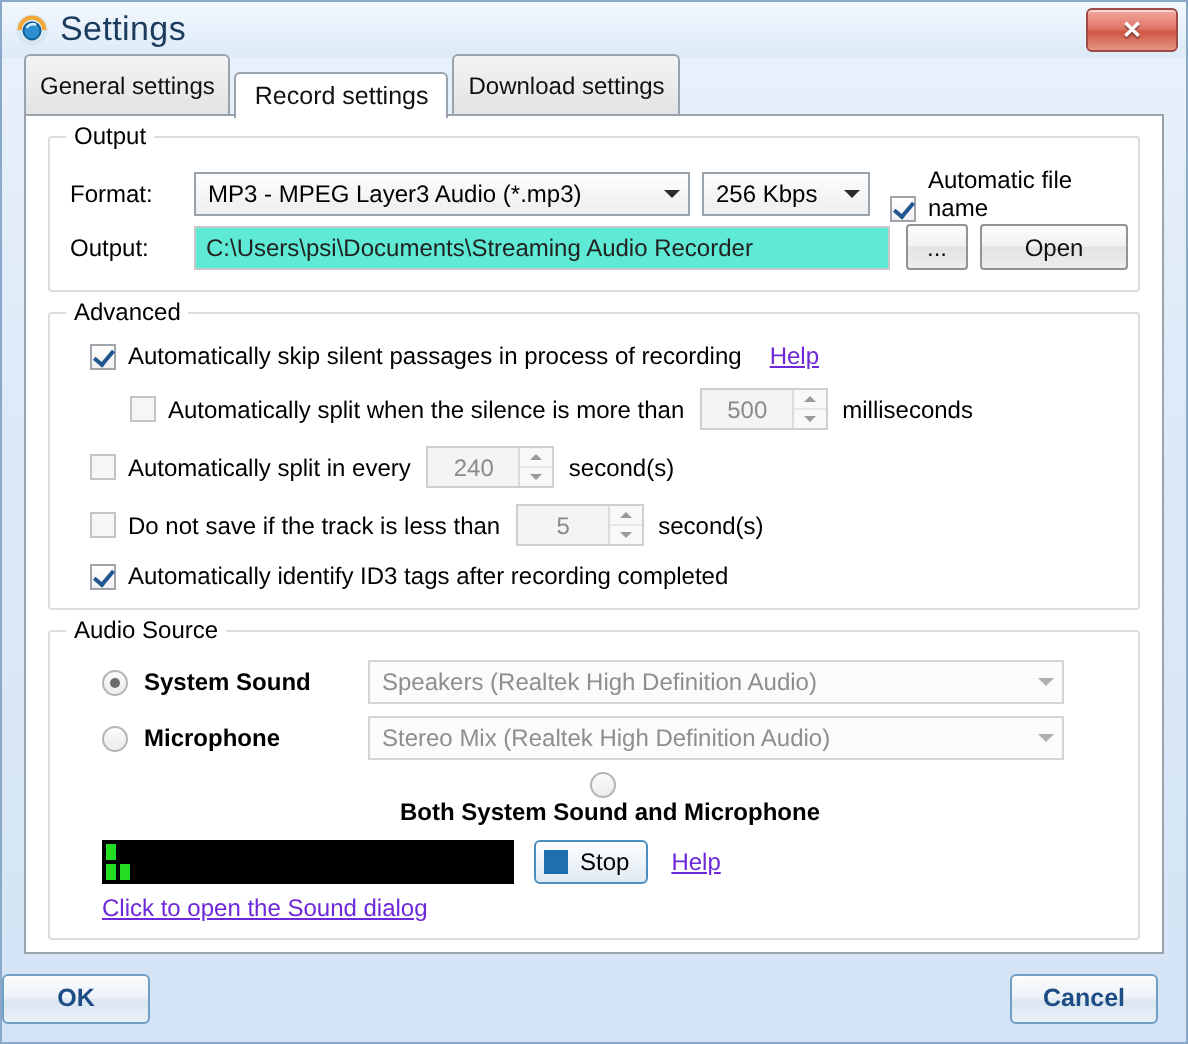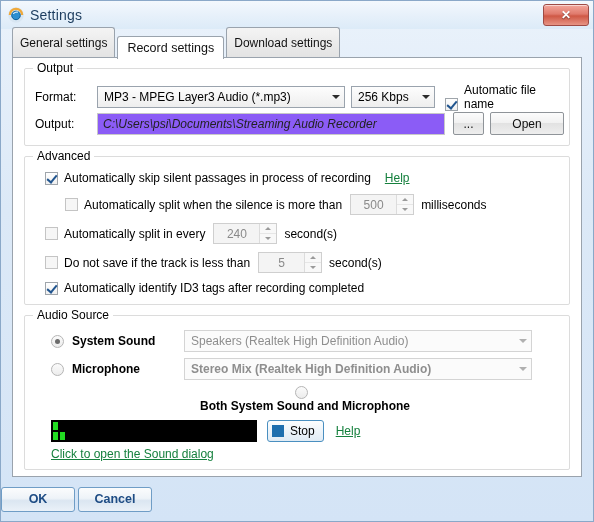--- a/index.html
+++ b/index.html
@@ -40,21 +40,21 @@
     padding-left: 7px;
     background: linear-gradient(180deg, #f3f8fd 0%, #e6f0fa 55%, #dcebf8 100%);
   }
   .app-icon {
     width: 16px; height: 16px;
     margin-right: 6px;
     position: relative;
     flex: 0 0 16px;
   }
   .title-text {
-    font-size: 14px;
+    font-size: 17px;
     color: #1c3c5e;
     letter-spacing: 0.2px;
   }
   .close-btn {
     position: absolute;
     right: 4px; top: 3px;
     width: 44px; height: 20px;
     border: 1px solid #9e4b45;
     border-radius: 3px;
     background: linear-gradient(180deg, #f3a79c 0%, #e07a6c 45%, #cf5845 55%, #e79484 100%);
@@ -187,29 +187,28 @@
   .combo.flat {
     background: #fbfbfb;
     border: 1px solid #d4d4d4;
     color: #8e8e8e;
   }
 
   .textbox {
     height: 22px;
     box-sizing: border-box;
     border: 1px solid #c8c8c8;
-    background: #8b5cf6;
+    background: #5eead4;
     display: flex;
     align-items: center;
     padding: 0 5px;
     font-size: 12px;
     color: #222;
     overflow: hidden;
     white-space: nowrap;
-    font-style: italic;
   }
 
   .btn {
     height: 23px;
     box-sizing: border-box;
     border: 1px solid #8f9499;
     border-radius: 2px;
     background: linear-gradient(180deg, #fcfcfc 0%, #f1f1f1 48%, #e2e2e2 50%, #eeeeee 100%);
     display: flex;
     align-items: center;
@@ -303,21 +302,21 @@
   }
   .tri-down-s {
     width: 0; height: 0;
     border-left: 3px solid transparent;
     border-right: 3px solid transparent;
     border-top: 3px solid #9a9a9a;
   }
 
   
   .link {
-    color: #15803d;
+    color: #6d28d9;
     text-decoration: underline;
     font-size: 12px;
     cursor: pointer;
   }
 
   
   .meter {
     width: 206px;
     height: 22px;
     background: #000000;
@@ -359,21 +358,21 @@
     margin-right: 6px;
     flex: 0 0 12px;
   }
 
   
   .footer {
     flex: 0 0 44px;
     height: 44px;
     display: flex;
     align-items: center;
-    justify-content: flex-start;
+    justify-content: space-between;
     padding-right: 14px;
     gap: 3px;
   }
   .fbtn {
     width: 74px;
     height: 25px;
     box-sizing: border-box;
     border: 1px solid #6f9dc6;
     border-radius: 3px;
     background: linear-gradient(180deg, #fbfcfd 0%, #eef3f8 45%, #dbe6f1 55%, #eaf1f8 100%);
@@ -536,21 +535,21 @@
           <span class="cval">Speakers (Realtek High Definition Audio)</span>
           <span class="carrow">
               <span class="tri-down dim"></span>
             </span>
         </div>
       </div>
 
       <div class="row" style="margin-bottom:6px;margin-left:16px;">
         <span class="rb"></span>
         <span class="lbl bold" style="width:112px;flex:0 0 112px;">Microphone</span>
-        <div class="combo flat" style="width:348px;flex:0 0 348px;font-weight:bold;">
+        <div class="combo flat" style="width:348px;flex:0 0 348px;">
           <span class="cval">Stereo Mix (Realtek High Definition Audio)</span>
           <span class="carrow">
               <span class="tri-down dim"></span>
             </span>
         </div>
       </div>
 
       <div class="row" style="margin-bottom:7px;margin-left:16px;flex-direction:column;">
         <span class="rb"></span>
         <span class="lbl bold">Both System Sound and Microphone</span>

